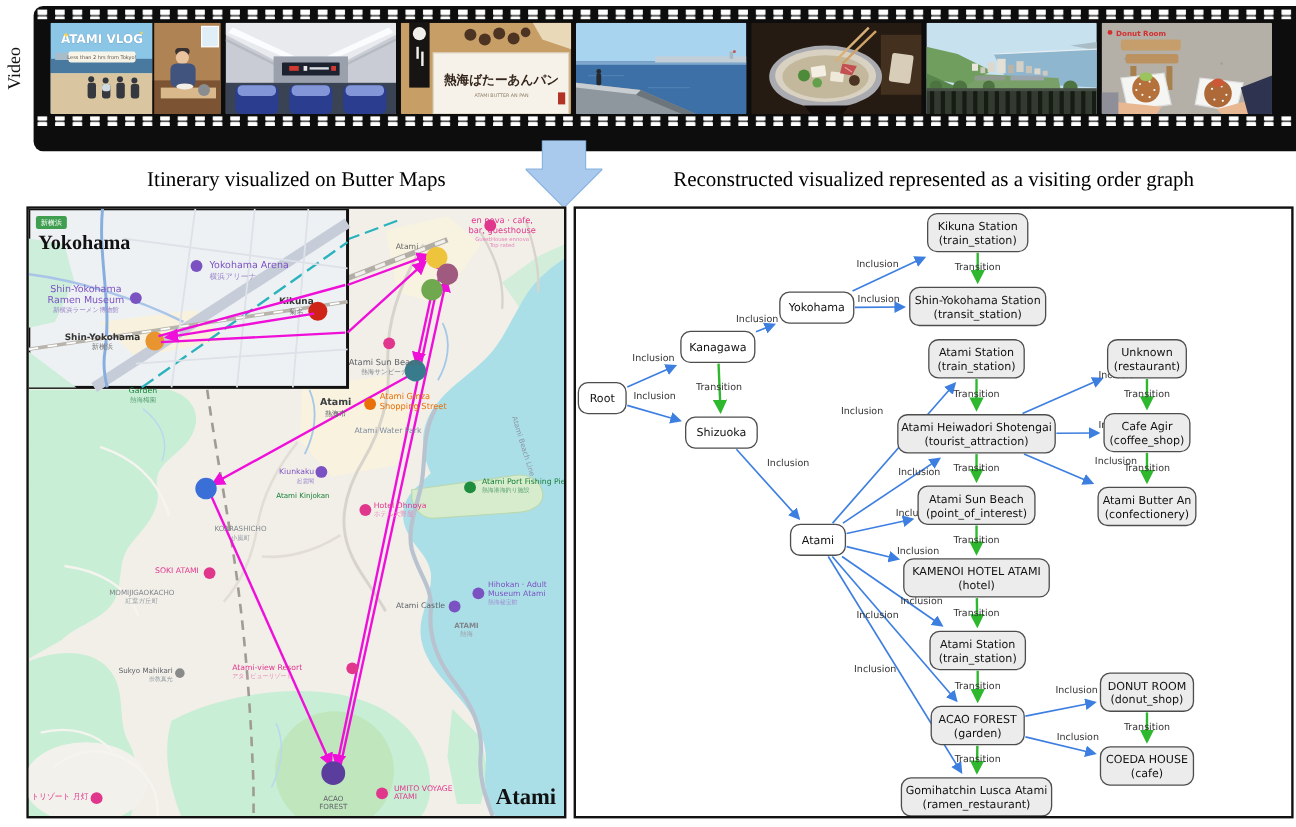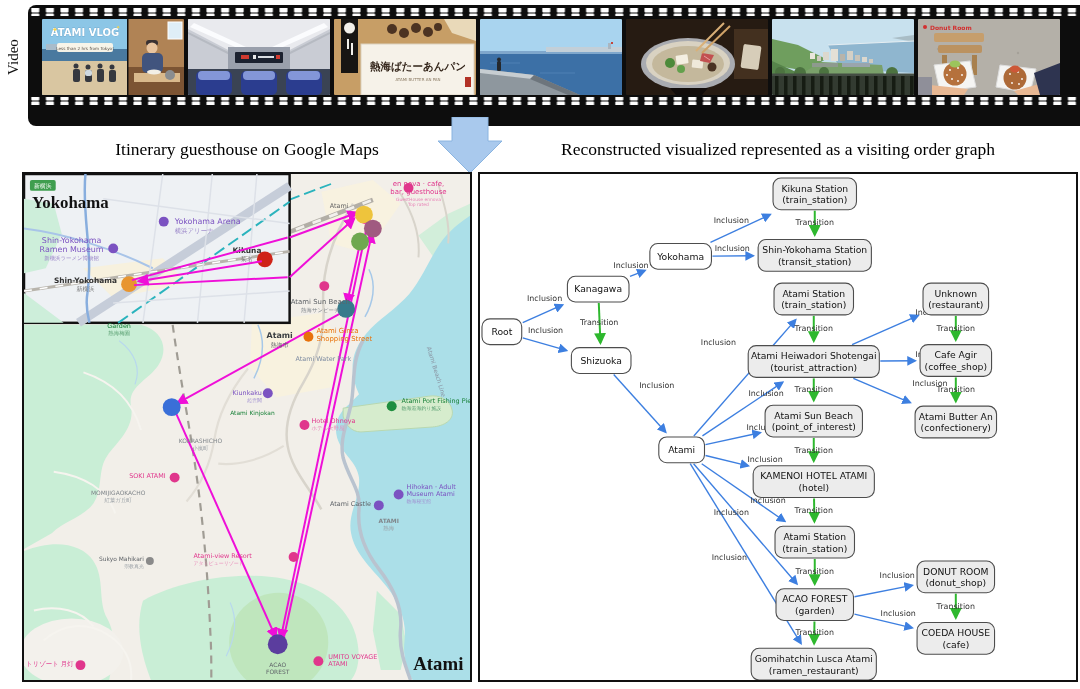--- a/index.html
+++ b/index.html
@@ -253,21 +253,21 @@
       </g>
     </svg>
   </div>
 
   <div class="flow-arrow">
     <svg width="64" height="56">
         <polygon points="14,0 50,0 50,24 64,24 32,56 0,24 14,24" fill="#a9c9ed" stroke="#8ab4e0"></polygon>
       </svg>
   </div>
 
-  <div class="panel-title left">Itinerary guesthouse on Google Maps</div>
+  <div class="panel-title left">Itinerary visualized on Butter Maps</div>
   <div class="panel-title right">Reconstructed visualized represented as a visiting order graph</div>
 
   <div class="map-panel">
     <svg id="map-svg" width="446" height="506" viewBox="0 0 450 510" preserveAspectRatio="none">
       <defs>
         <marker id="arr-m" viewBox="0 0 10 10" refX="8" refY="5" markerWidth="6" markerHeight="6" orient="auto-start-reverse">
           <path d="M0,0 L10,5 L0,10 z" fill="#ef0fd8"></path>
         </marker>
       </defs>
       <g>

